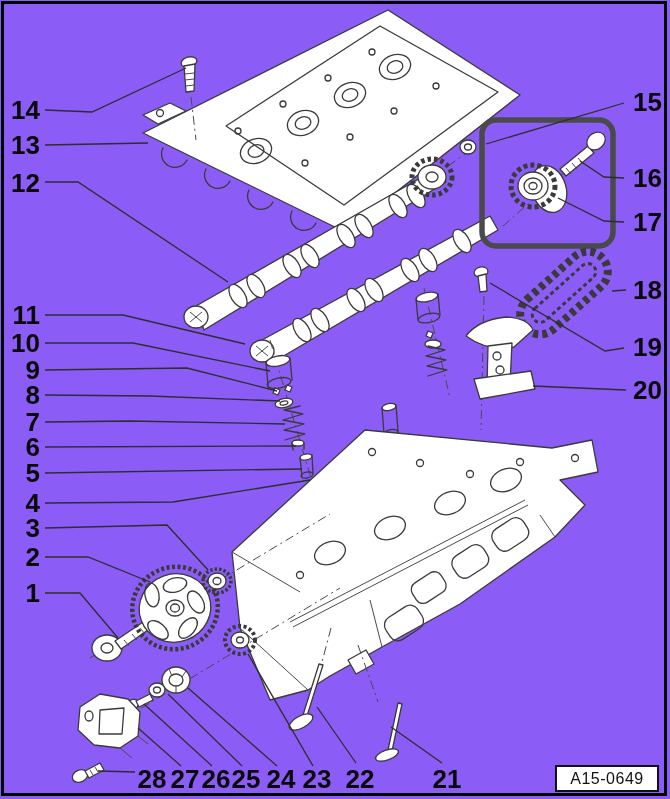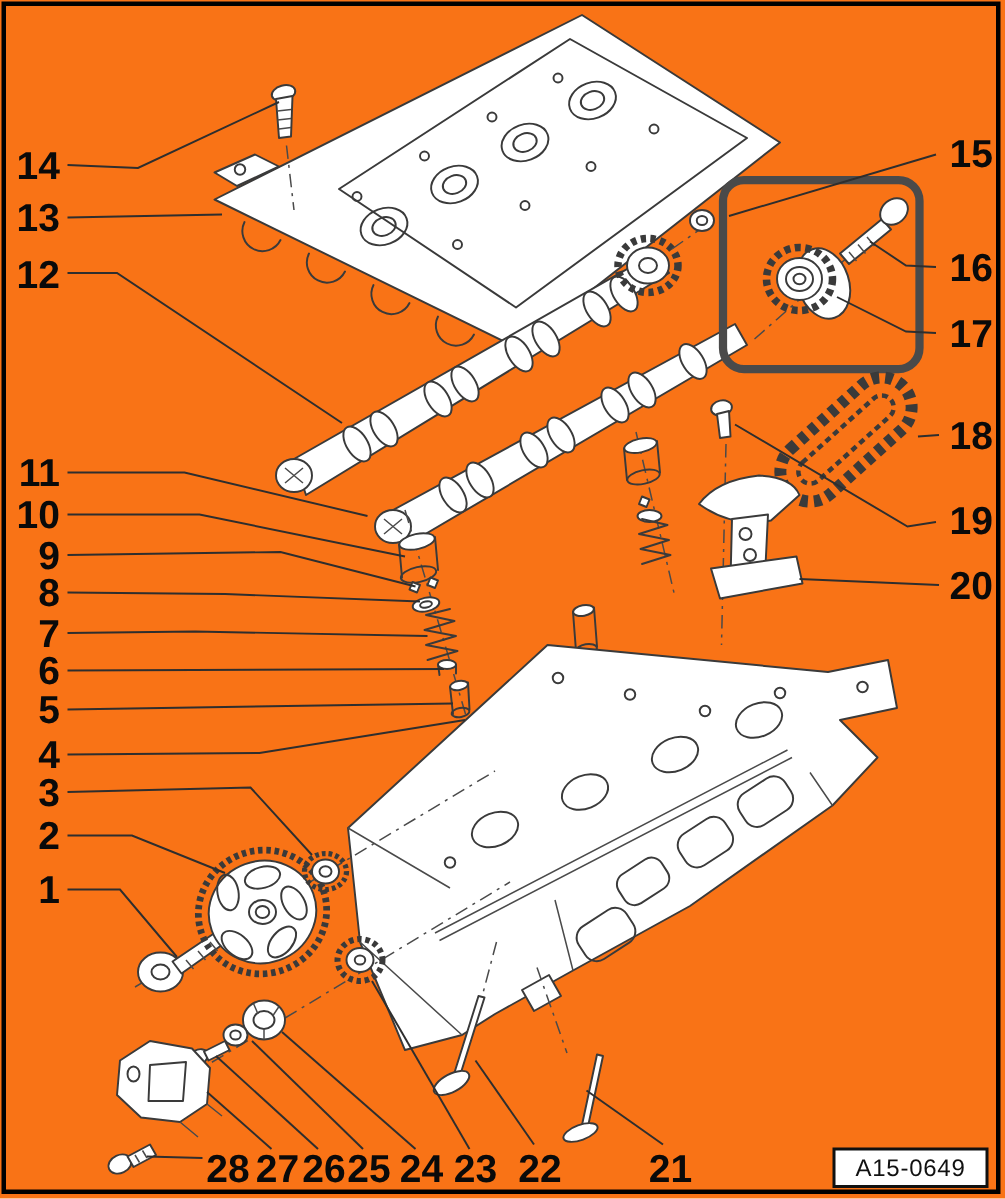--- a/index.html
+++ b/index.html
@@ -1,16 +1,16 @@
 <!DOCTYPE html>
 <html><head>
 <meta charset="utf-8">
 <style>
   html,body{margin:0;padding:0;background:#fff;}
-  .stage{position:relative;width:670px;height:799px;background:#f97316;overflow:hidden;
+  .stage{position:relative;width:670px;height:799px;background:#8b5cf6;overflow:hidden;
          font-family:"Liberation Sans",sans-serif;}
   svg{display:block;}
   .part{stroke:#3a3a3a;stroke-width:1.3;fill:#fff;stroke-linejoin:round;stroke-linecap:round;}
   .partno{stroke:#3a3a3a;stroke-width:1.3;fill:none;stroke-linejoin:round;stroke-linecap:round;}
   .thin{stroke:#4a4a4a;stroke-width:1;fill:none;}
   .leader{stroke:#2e2e2e;stroke-width:1.3;fill:none;}
   .axis{stroke:#4a4a4a;stroke-width:1;fill:none;stroke-dasharray:9 4 2 4;}
   .callout{font:bold 26px "Liberation Sans",sans-serif;fill:#0a0a0a;}
   .code{font:16px "Liberation Sans",sans-serif;fill:#111;letter-spacing:.5px;}
   .teeth{fill:none;stroke:#3a3a3a;}

